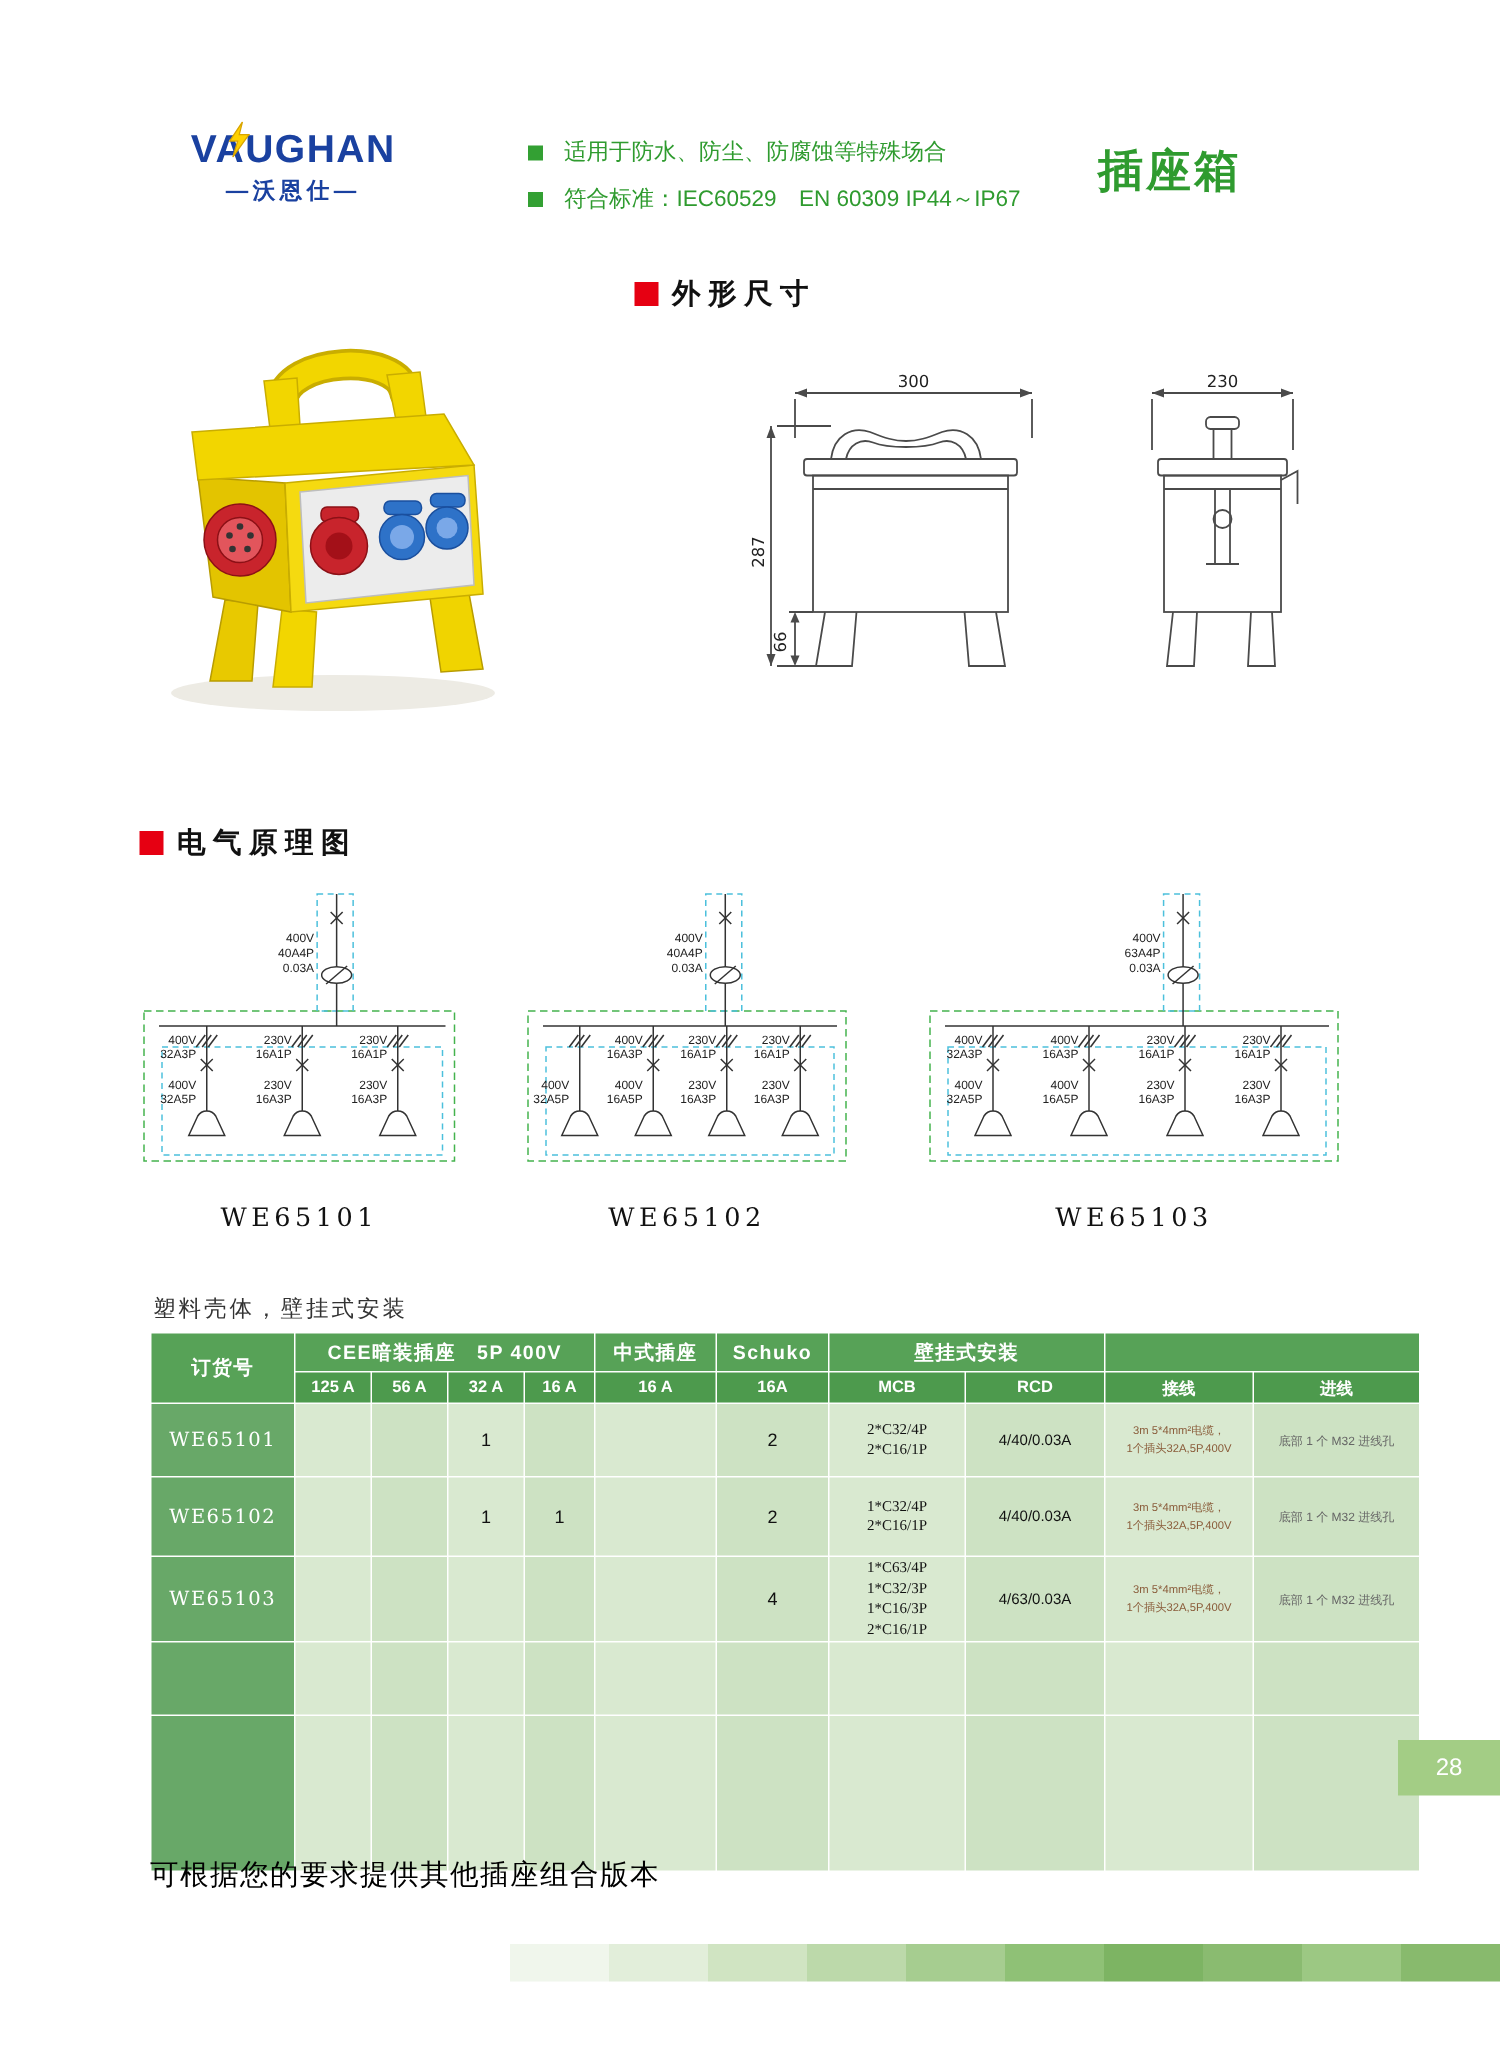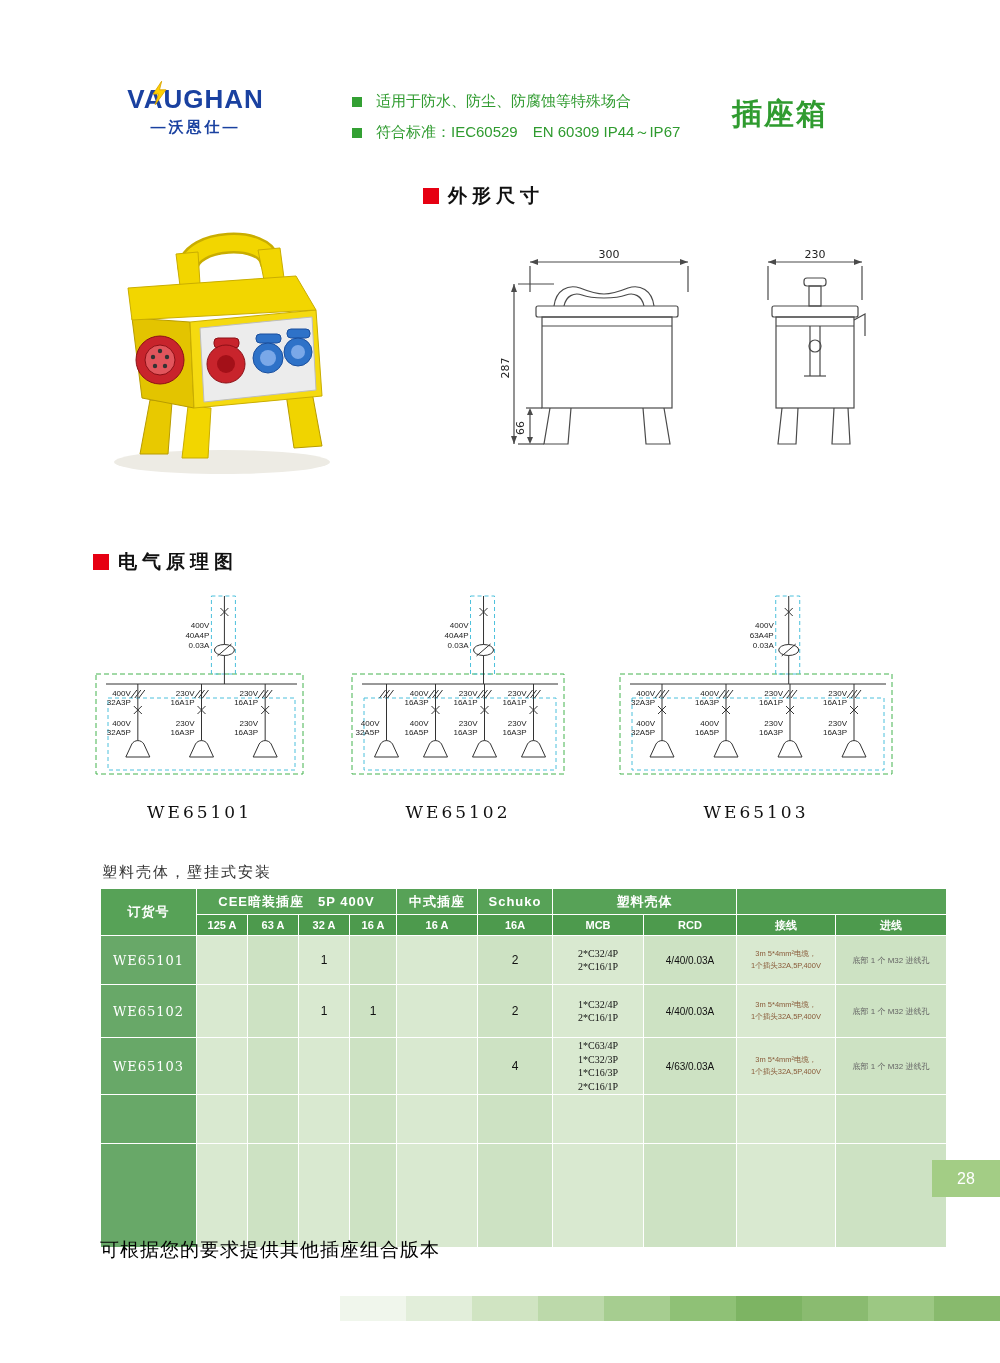--- a/index.html
+++ b/index.html
@@ -374,26 +374,26 @@
       <col style="width:92px">
         <col style="width:98px">
         <col style="width:110px">
     </colgroup>
     <thead>
       <tr class="h1">
         <th rowspan="2" class="order-h">订货号</th>
         <th colspan="4">CEE暗装插座　5P 400V</th>
         <th>中式插座</th>
         <th>Schuko</th>
-        <th colspan="2">塑料壳体</th>
+        <th colspan="2">壁挂式安装</th>
         <th colspan="2"></th>
       </tr>
       <tr class="h2">
         <th>125 A</th>
-        <th>63 A</th>
+        <th>56 A</th>
         <th>32 A</th>
         <th>16 A</th>
         <th>16 A</th>
         <th>16A</th>
         <th>MCB</th>
         <th>RCD</th>
         <th>接线</th>
         <th>进线</th>
       </tr>
     </thead>

